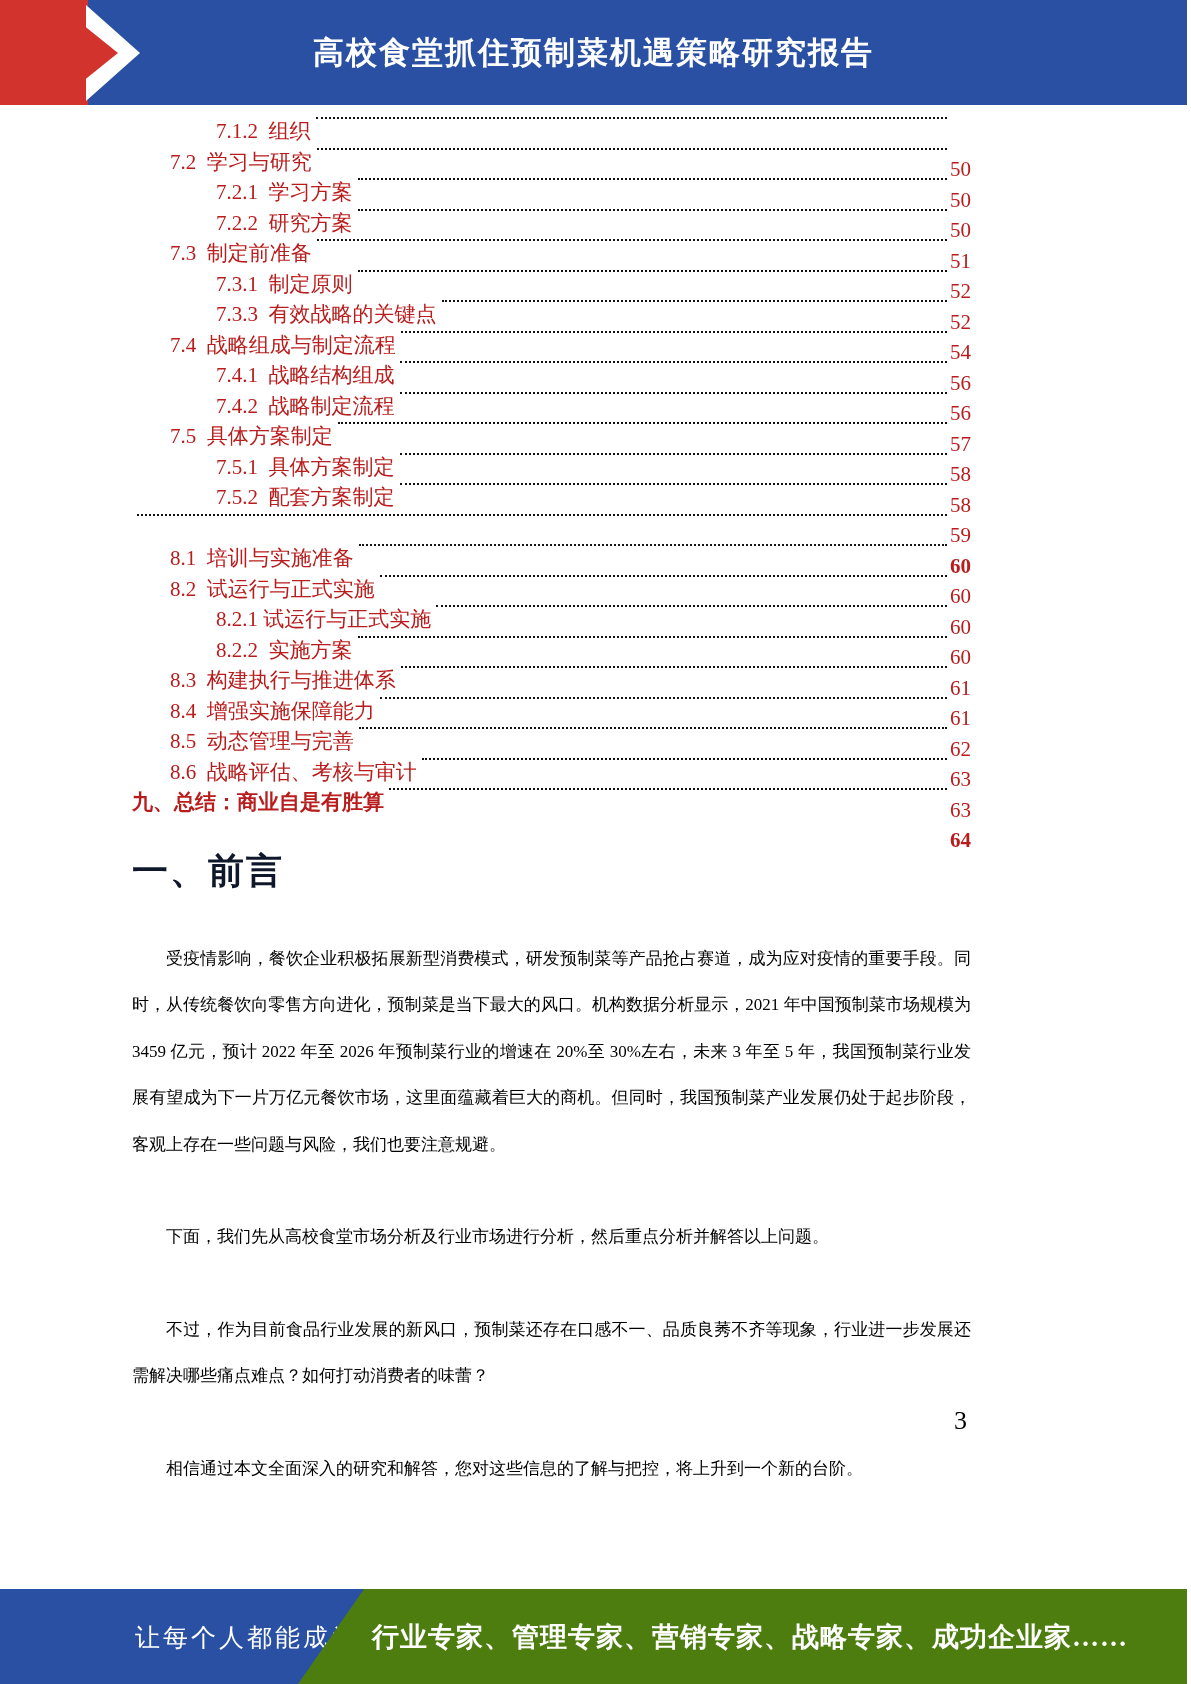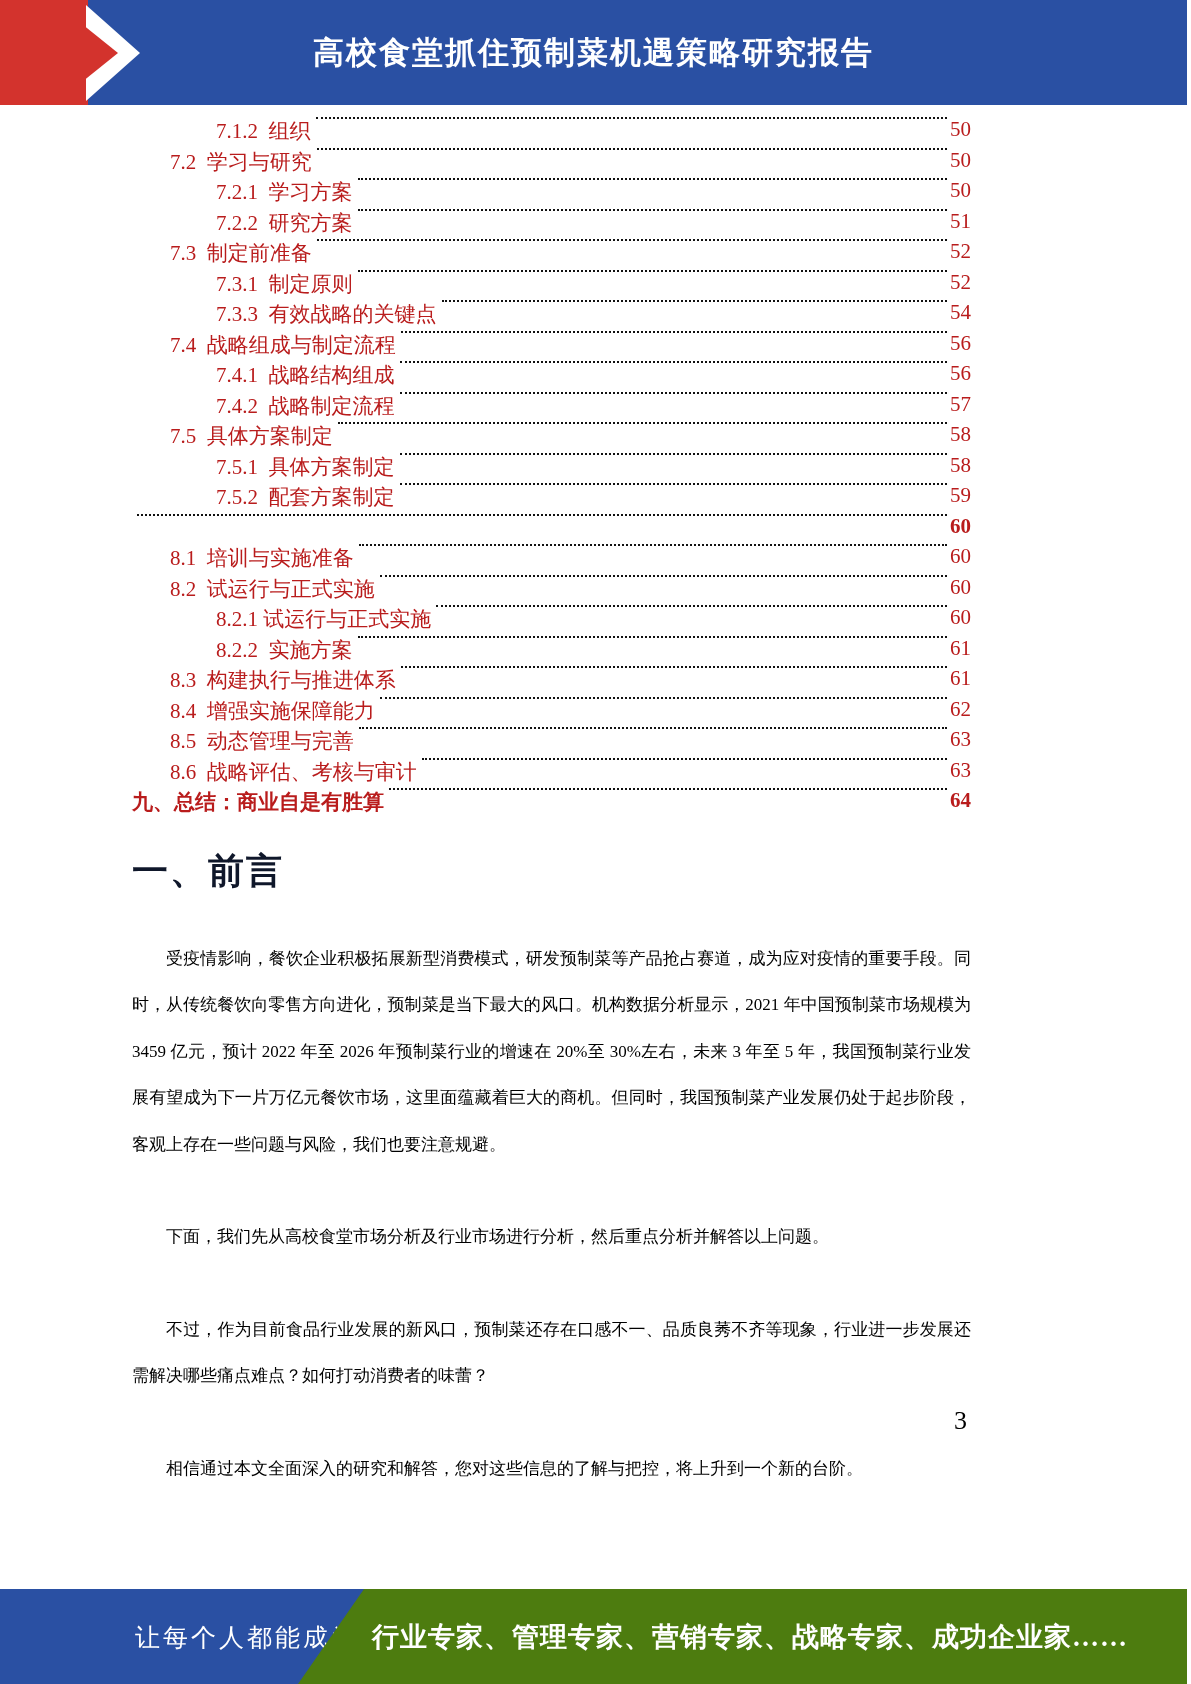--- a/index.html
+++ b/index.html
@@ -23,21 +23,21 @@
   
   .content { position:absolute; left:132px; right:216px; top:117px; }
 
   
   .toc-row { display:flex; align-items:flex-start; height:30.5px; font-size:21px; color:#b91c1c; cursor:pointer; }
   .toc-row.level-2 { padding-left:38px; }
   .toc-row.level-3 { padding-left:84px; }
   .toc-row.bold { font-weight:bold; }
   .toc-label { white-space:pre; }
   .toc-dots { flex:1; min-width:12px; border-bottom:2.2px dotted #111; margin:0 3px 6px 5px; }
-  .toc-page { white-space:nowrap; }
+  .toc-page { white-space:nowrap;margin-top:40px; }
 
   
   .section-title { margin-top:28px; font-size:36px; font-weight:bold; color:#0f172a;
                    font-family:"Liberation Sans","DejaVu Sans",sans-serif; letter-spacing:2px; }
 
   
   .body-text p { font-size:17px; line-height:46.5px; text-align:justify; text-indent:2em;
                  color:#000; margin-top:46px; }
   .body-text p:first-child { margin-top:40px; }
 

